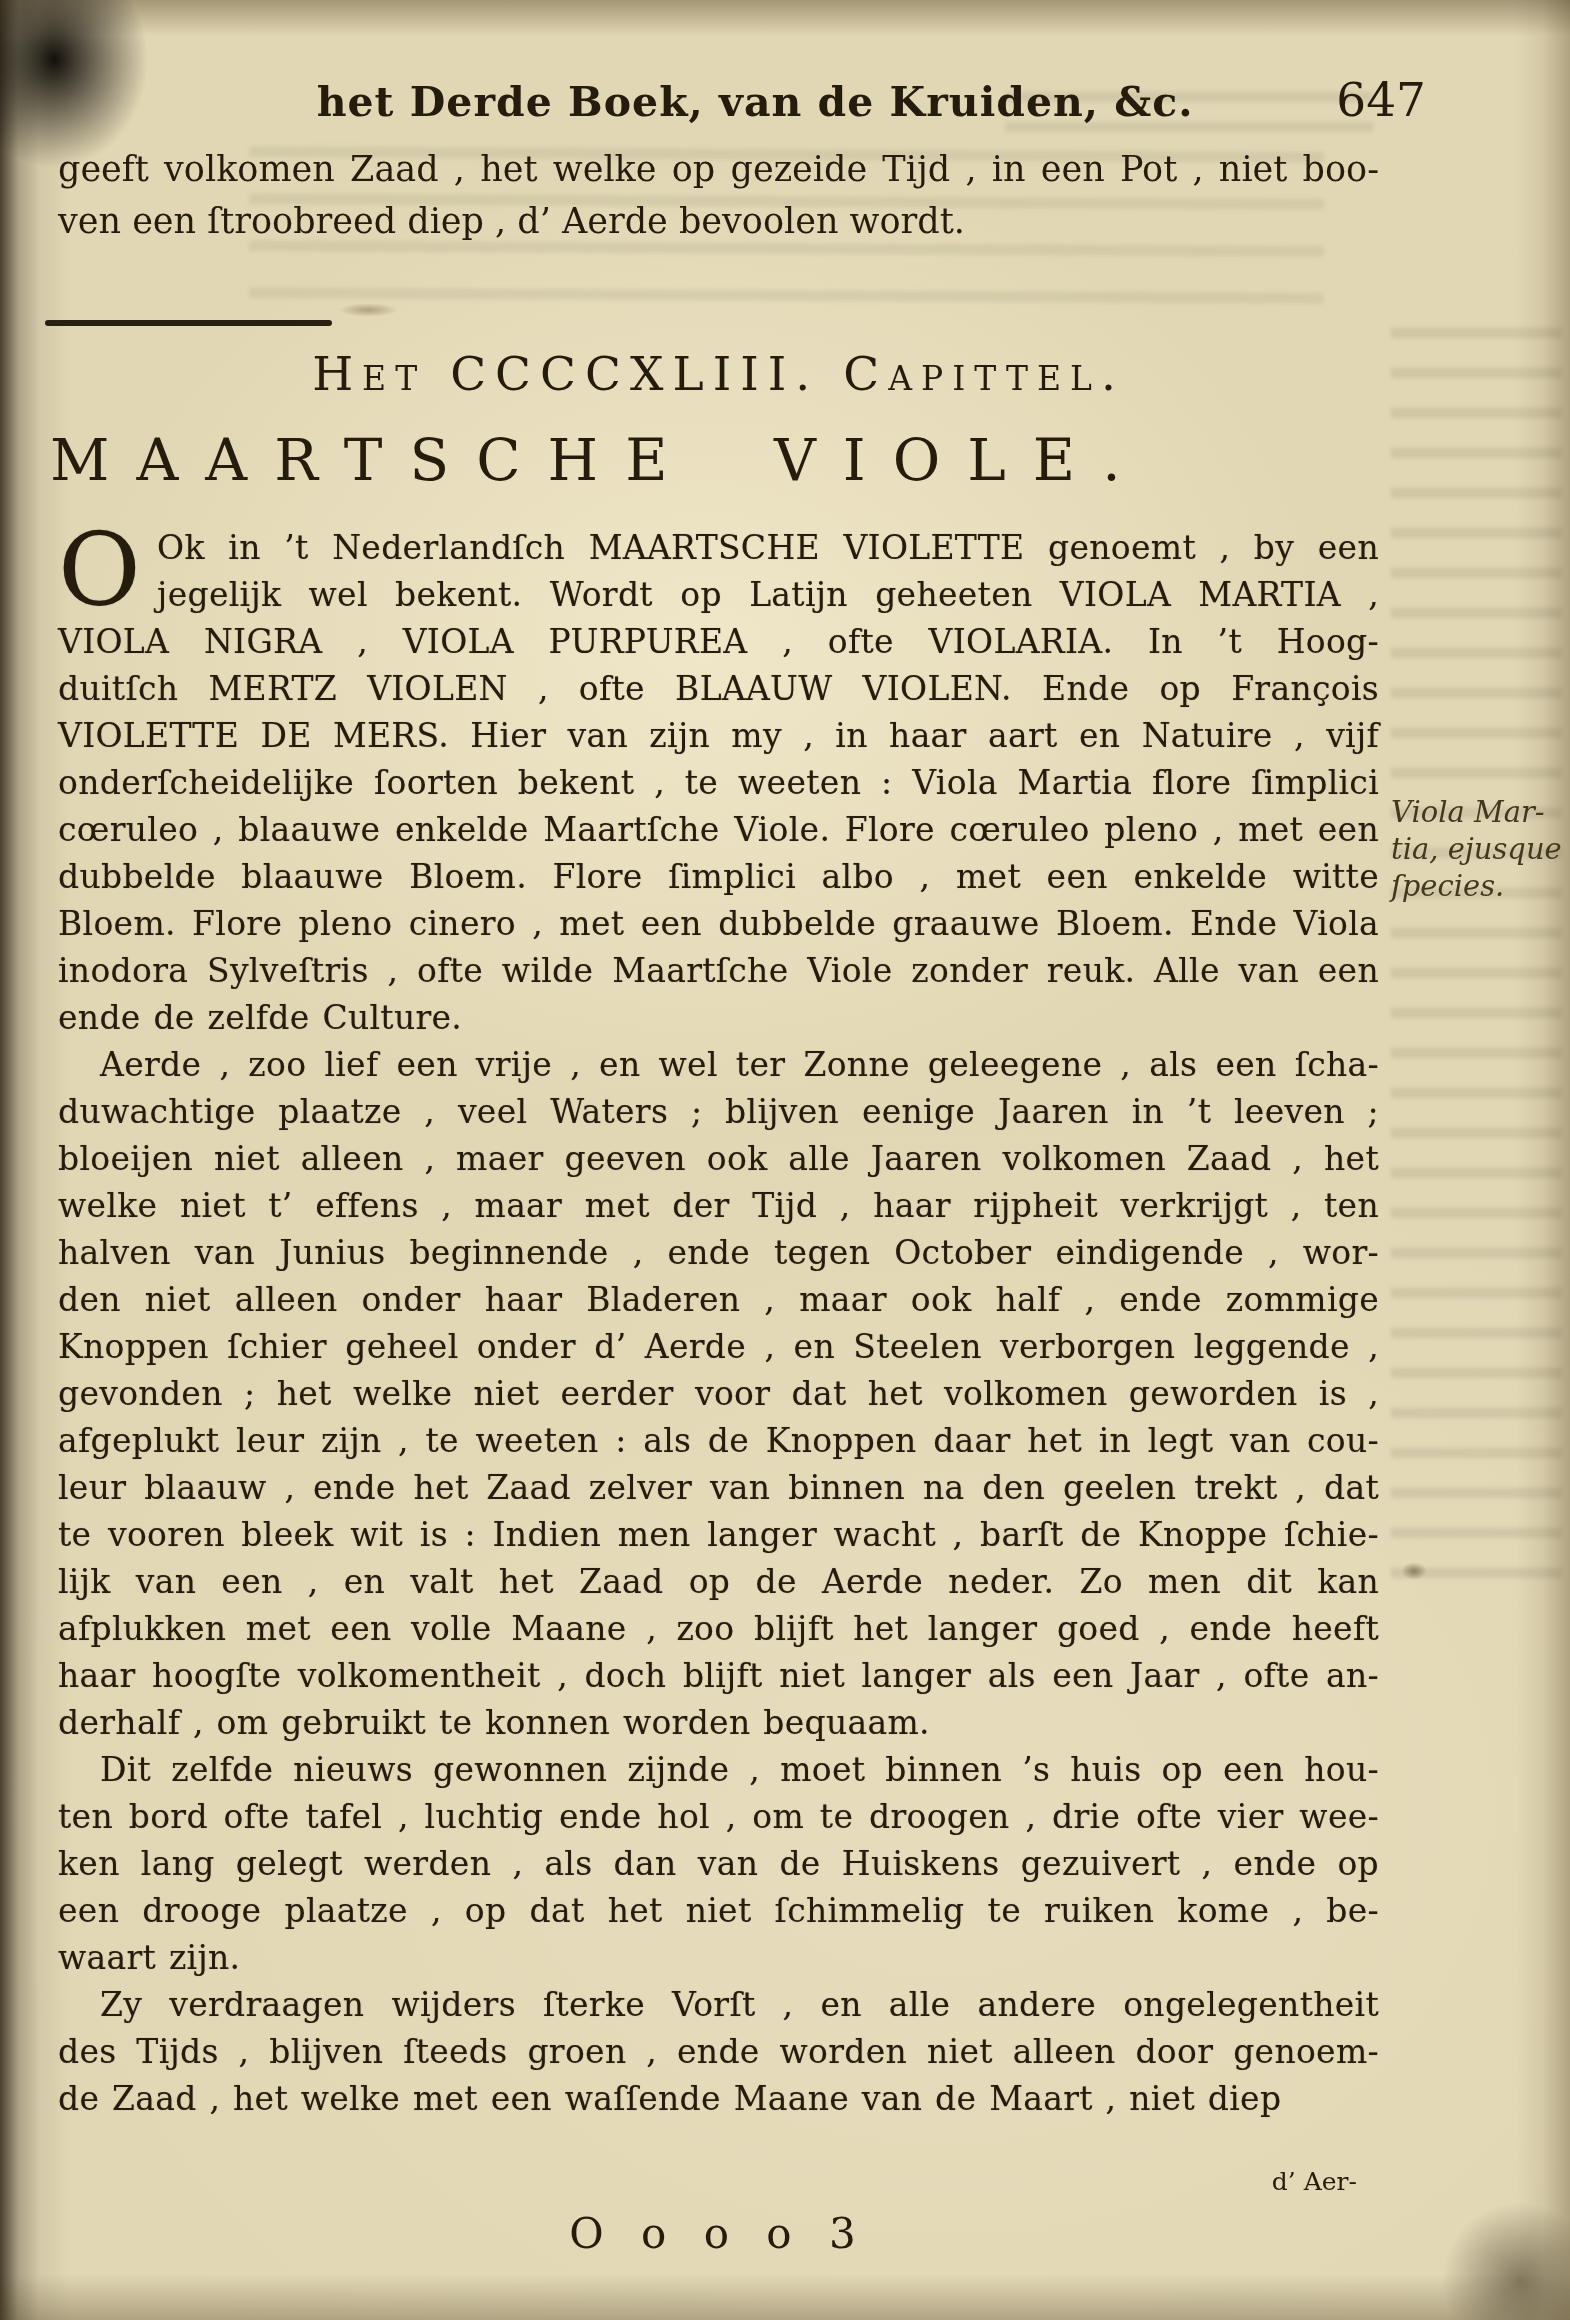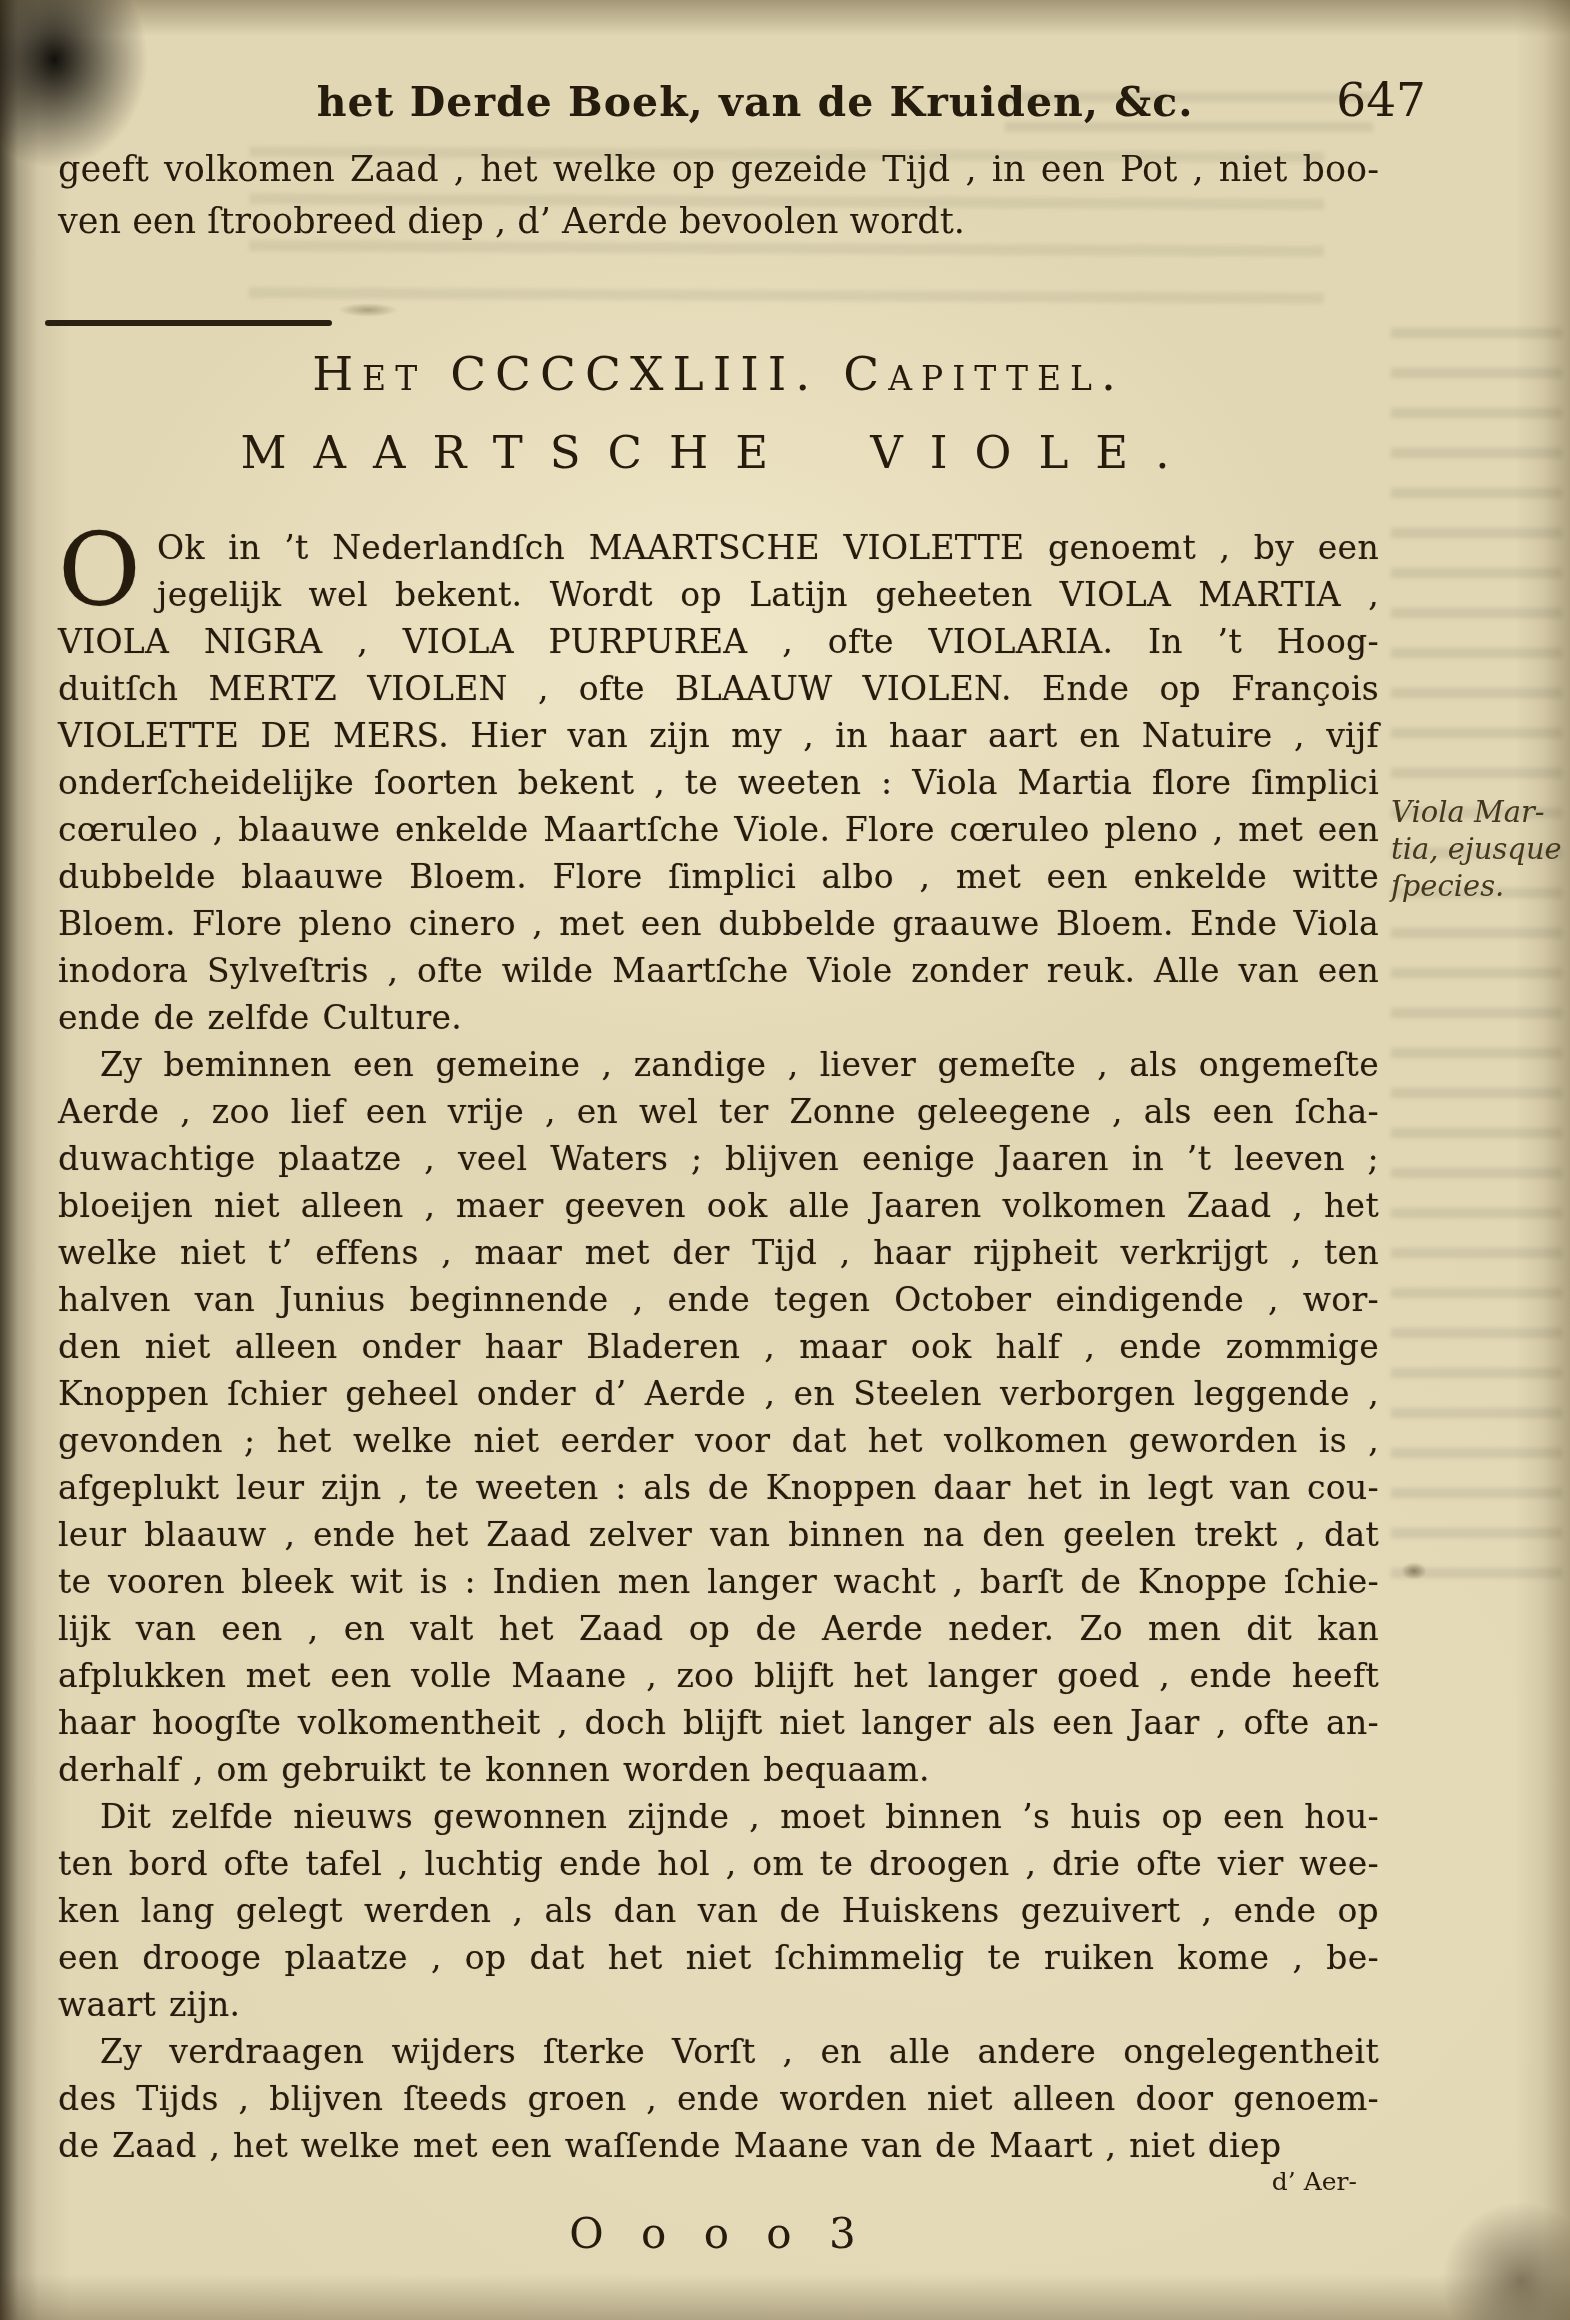--- a/index.html
+++ b/index.html
@@ -47,22 +47,22 @@
   .running-title { flex:1; text-align:center; font-weight:bold; font-size:41px;
                    letter-spacing:1px; }
   .page-number { font-size:47px; padding-left:30px; }
   
   .intro { position:absolute; top:143px; left:58px; width:1321px; font-size:35px; line-height:52px; }
   
   .rule { position:absolute; top:320px; left:45px; width:287px; height:6px; background:#2a2012; border-radius:3px; }
   
   .chapter-heading { position:absolute; top:346px; left:58px; width:1321px; text-align:center;
                      font-variant: small-caps; font-size:47px; letter-spacing:9px; }
-  .chapter-title   { position:absolute; top:426px; left:58px; width:1321px; text-align:center;
-                     font-size:45px; letter-spacing:27px; word-spacing:34px; }
+  .chapter-title   { position:absolute; top:426px; left:50px; width:1321px; text-align:left;
+                     font-size:58px; letter-spacing:27px; word-spacing:34px; }
   
   .body-text { position:absolute; top:524px; left:58px; width:1321px; font-size:33px; line-height:47px;
                letter-spacing:0.3px; word-spacing:2px; text-shadow: 0 0 1px rgba(40,30,15,0.35); }
   .line { display:block; text-align:justify; text-align-last:justify; white-space:normal; }
   .para .line:last-child, .intro .line:last-child { text-align-last:left; }
   .para.indented .lines .line:first-child { padding-left:42px; }
   .dropcap { float:left; font-size:101px; line-height:88px; padding:2px 16px 0 0; }
   
   .margin-note { position:absolute; top:794px; left:1391px; width:173px; font-style:italic;
                  font-size:29px; line-height:37px; color:#43381f; }
@@ -116,21 +116,20 @@
           <div class="line">onderſcheidelijke ſoorten bekent , te weeten : Viola Martia flore ſimplici</div>
           <div class="line">cœruleo , blaauwe enkelde Maartſche Viole.  Flore cœruleo pleno , met een</div>
           <div class="line">dubbelde blaauwe Bloem.  Flore ſimplici albo , met een enkelde witte</div>
           <div class="line">Bloem.  Flore pleno cinero , met een dubbelde graauwe Bloem.  Ende Viola</div>
           <div class="line">inodora Sylveſtris , ofte wilde Maartſche Viole zonder reuk.  Alle van een</div>
           <div class="line">ende de zelfde Culture.</div>
         </div>
     </div>
     <div class="para indented">
       <div class="lines">
-          <div class="line">Zy beminnen een gemeine , zandige , liever gemeſte , als ongemeſte</div>
           <div class="line">Aerde , zoo lief een vrije , en wel ter Zonne geleegene , als een ſcha-</div>
           <div class="line">duwachtige plaatze , veel Waters ; blijven eenige Jaaren in ’t leeven ;</div>
           <div class="line">bloeijen niet alleen , maer geeven ook alle Jaaren volkomen Zaad , het</div>
           <div class="line">welke niet t’ effens , maar met der Tijd , haar rijpheit verkrijgt , ten</div>
           <div class="line">halven van Junius beginnende , ende tegen October eindigende , wor-</div>
           <div class="line">den niet alleen onder haar Bladeren , maar ook half , ende zommige</div>
           <div class="line">Knoppen ſchier geheel onder d’ Aerde , en Steelen verborgen leggende ,</div>
           <div class="line">gevonden ; het welke niet eerder voor dat het volkomen geworden is ,</div>
           <div class="line">afgeplukt leur zijn , te weeten : als de Knoppen daar het in legt van cou-</div>
           <div class="line">leur blaauw , ende het Zaad zelver van binnen na den geelen trekt , dat</div>

